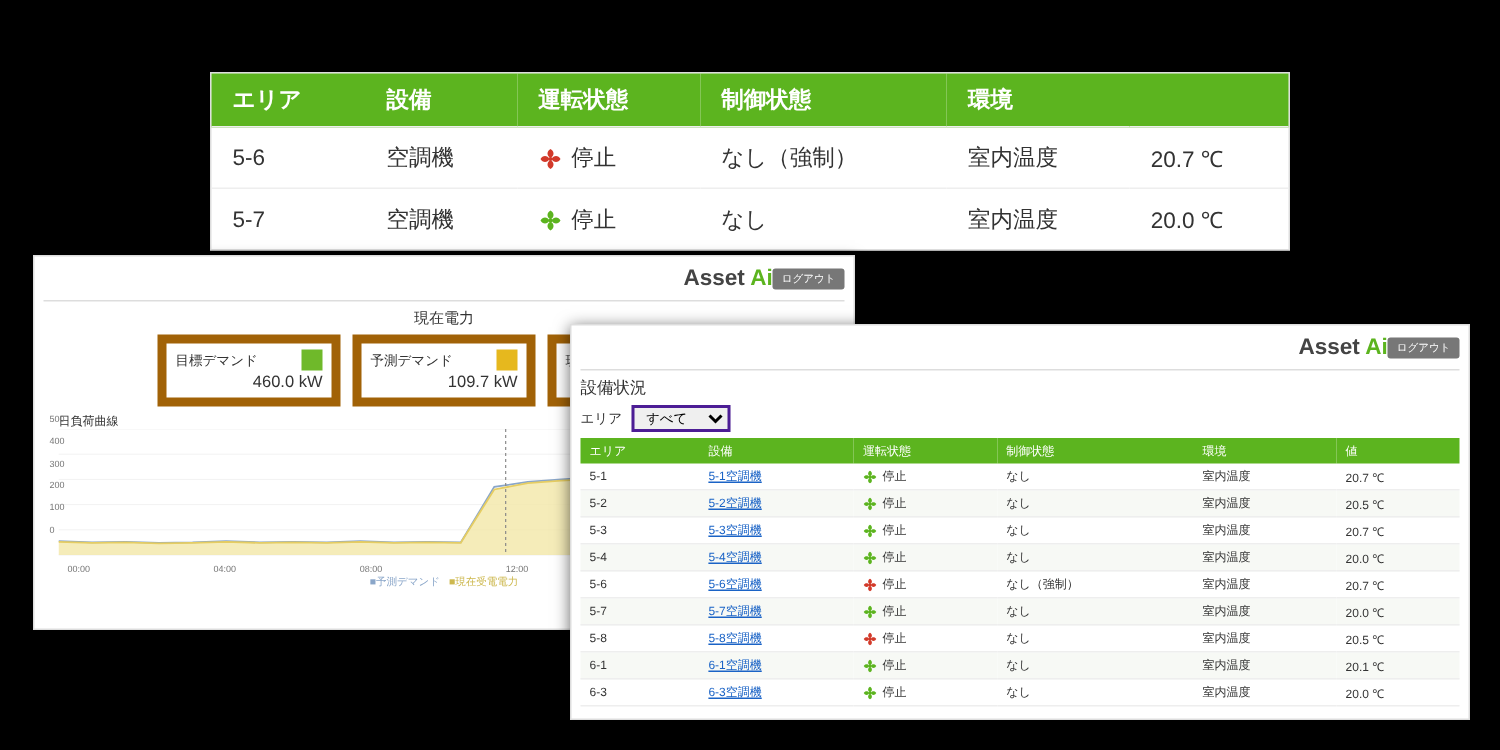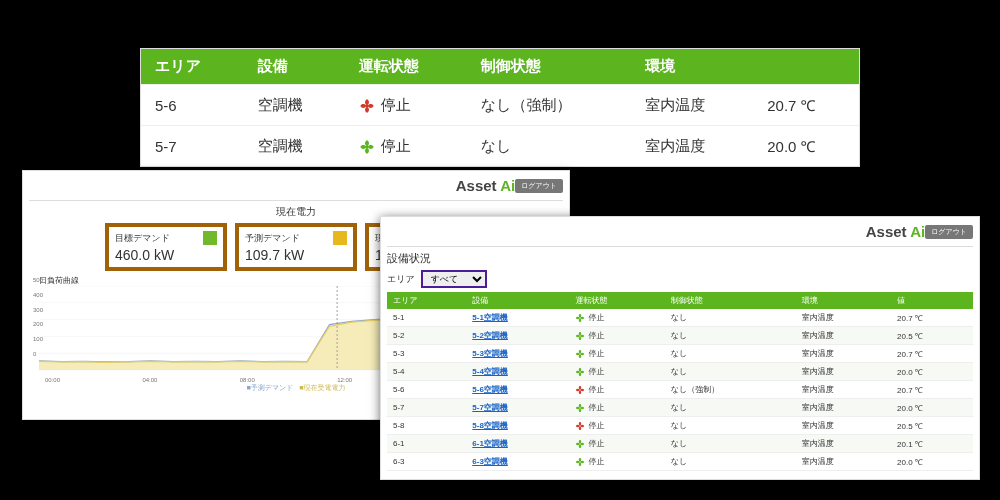--- a/index.html
+++ b/index.html
@@ -63,26 +63,26 @@
   .brand { font-size: 15px; font-weight: bold; color: #444; }
   .brand .ai { color: #5cb41f; }
   .small-btn {
     background: #777; color:#fff; font-size:7px; padding:2px 6px; border-radius:2px;
   }
   .chart-card .title { text-align:center; font-size:10px; margin: 4px 0; }
   .demand-row {
     display: flex; justify-content: center; gap: 8px; margin: 4px 0;
   }
   .demand-box {
-    border:4px solid #a16207; width:122px; padding:4px 6px; font-size:9px;
+    border:6px solid #a16207; width:122px; padding:4px 6px; font-size:9px;
     display:flex; flex-direction:column; gap:2px;
   }
   .demand-box .hdr { display:flex; justify-content:space-between; align-items:center; }
   .demand-box .badge { width:14px; height:14px; display:inline-block; }
-  .demand-box .val { font-size:14px; }
+  .demand-box .val { text-align:right; font-size:11px; }
   .bdg-green{background:#6fb92a;} .bdg-yellow{background:#e6b81e;}
   .chart-area {
     position: relative;
     margin: 2px 10px 0 10px;
     height: 100px;
   }
   .chart-title { text-align:left; font-size:8px; }
   .chart-svg { width:100%; height:88px; }
   .legend { font-size:7px; text-align:center; color:#555; }
   .y-labels { position:absolute; left:-6px; top:2px; font-size:6px; color:#777; display:flex; flex-direction:column; justify-content:space-between; height:80px;}
@@ -102,21 +102,21 @@
   .area-filter { font-size:9px; display:flex; align-items:center; gap:6px; margin:4px 0; }
   .area-filter select { font-size:9px; border:2px solid #4c1d95; padding:1px 10px 1px 4px; }
   .eq-table { width:100%; border-collapse: collapse; font-size:8px; }
   .eq-table thead th {
     background:#5cb41f; color:#fff; text-align:left; padding:3px 6px; font-weight:normal;
   }
   .eq-table tbody td {
     padding:3px 6px; border-bottom:1px solid #eee; vertical-align:middle;
   }
   .eq-table tbody tr:nth-child(even){ background:#f7f9f5; }
-  .eq-link { color:#1a63c6; text-decoration: underline; cursor:pointer;font-weight:bold; }
+  .eq-link { color:#1a63c6; text-decoration: underline; cursor:pointer; }
   .mini-fan { width:10px; height:10px; display:inline-block; vertical-align:middle; margin-right:3px; }
 </style>
 </head>
 <body>
 
 <div class="top-card">
   <table>
     <thead>
       <tr>
         <th>エリア</th>

